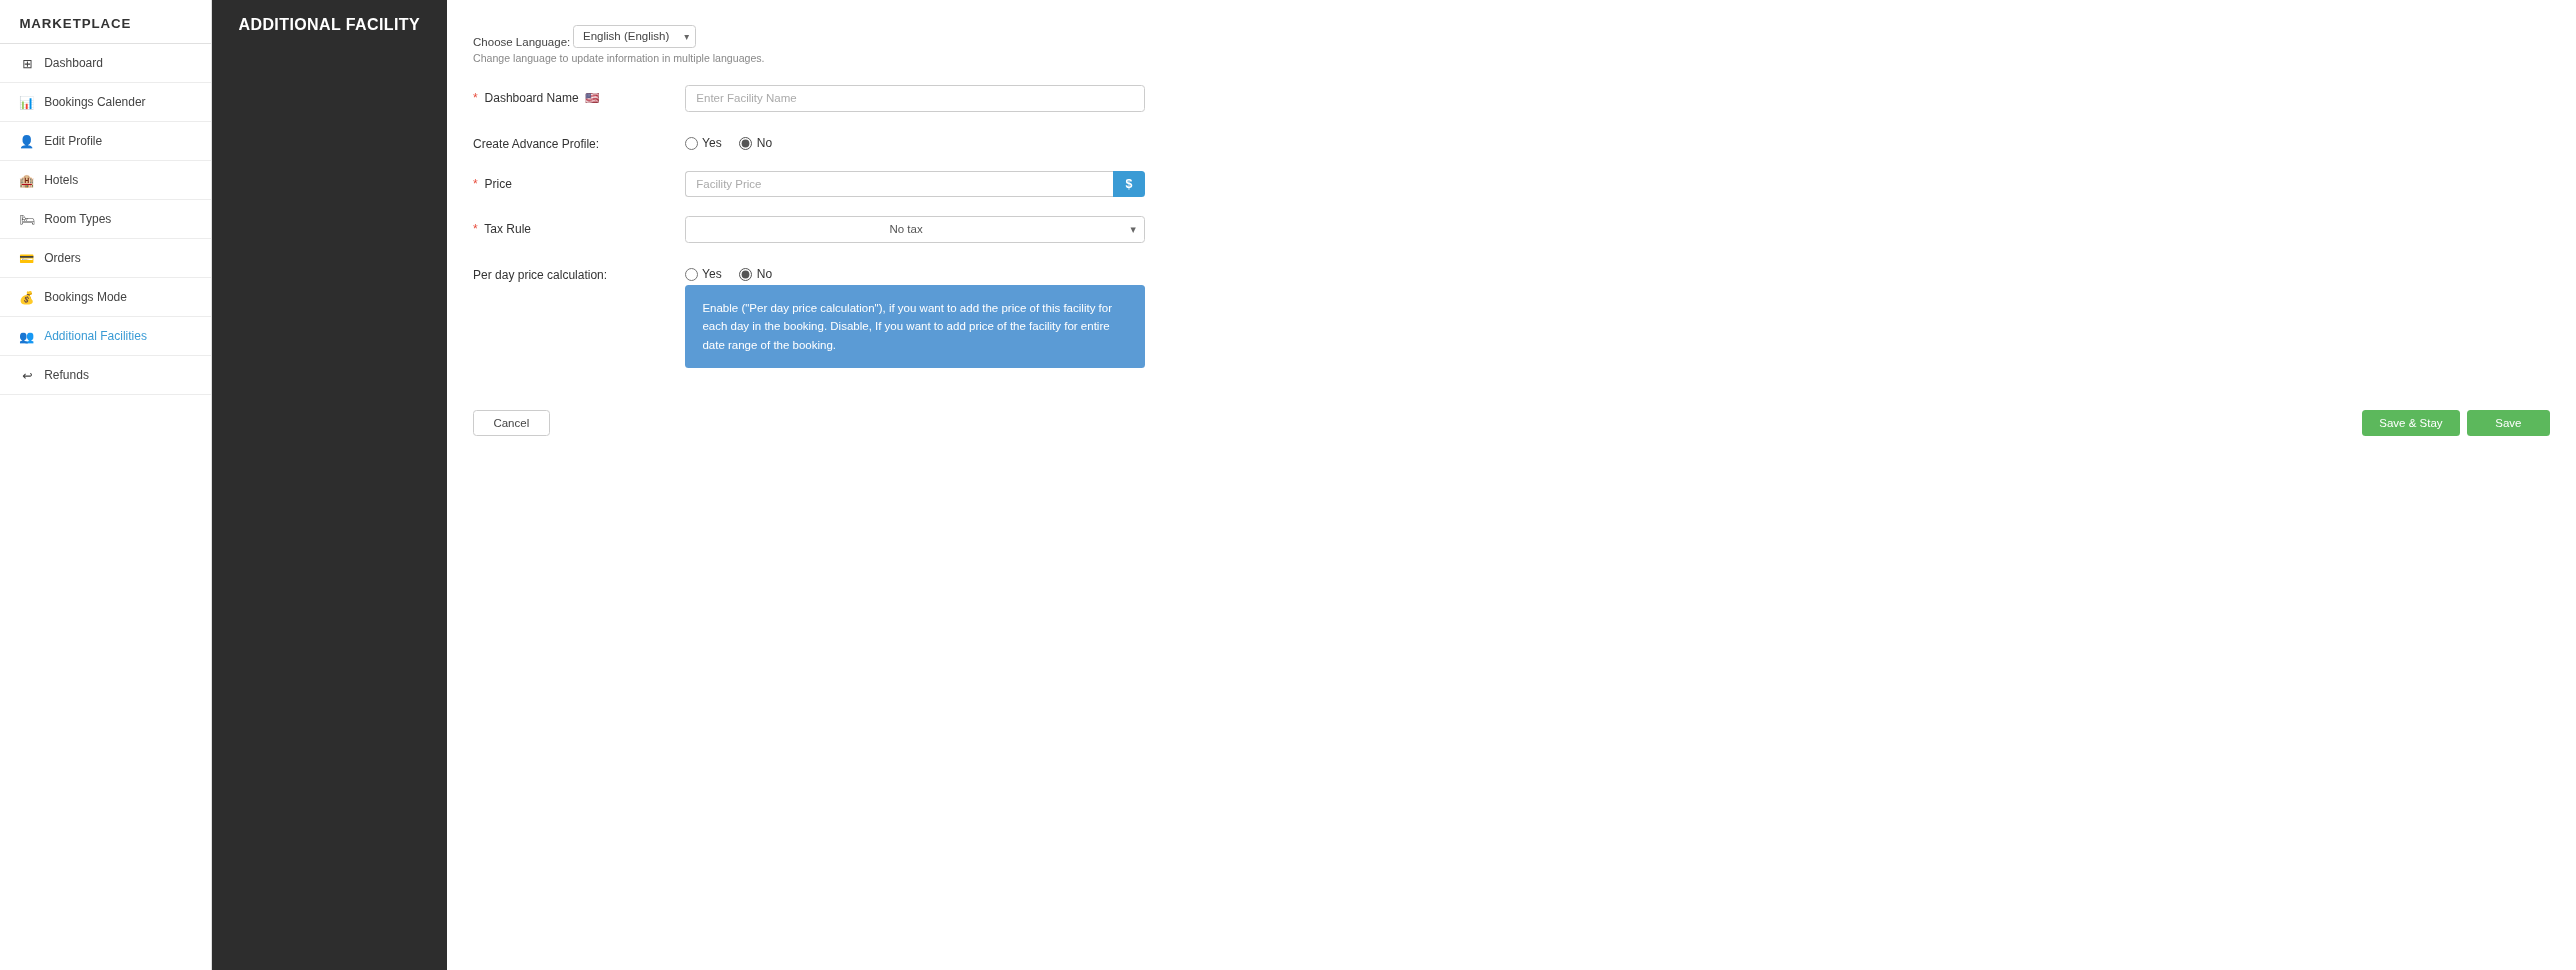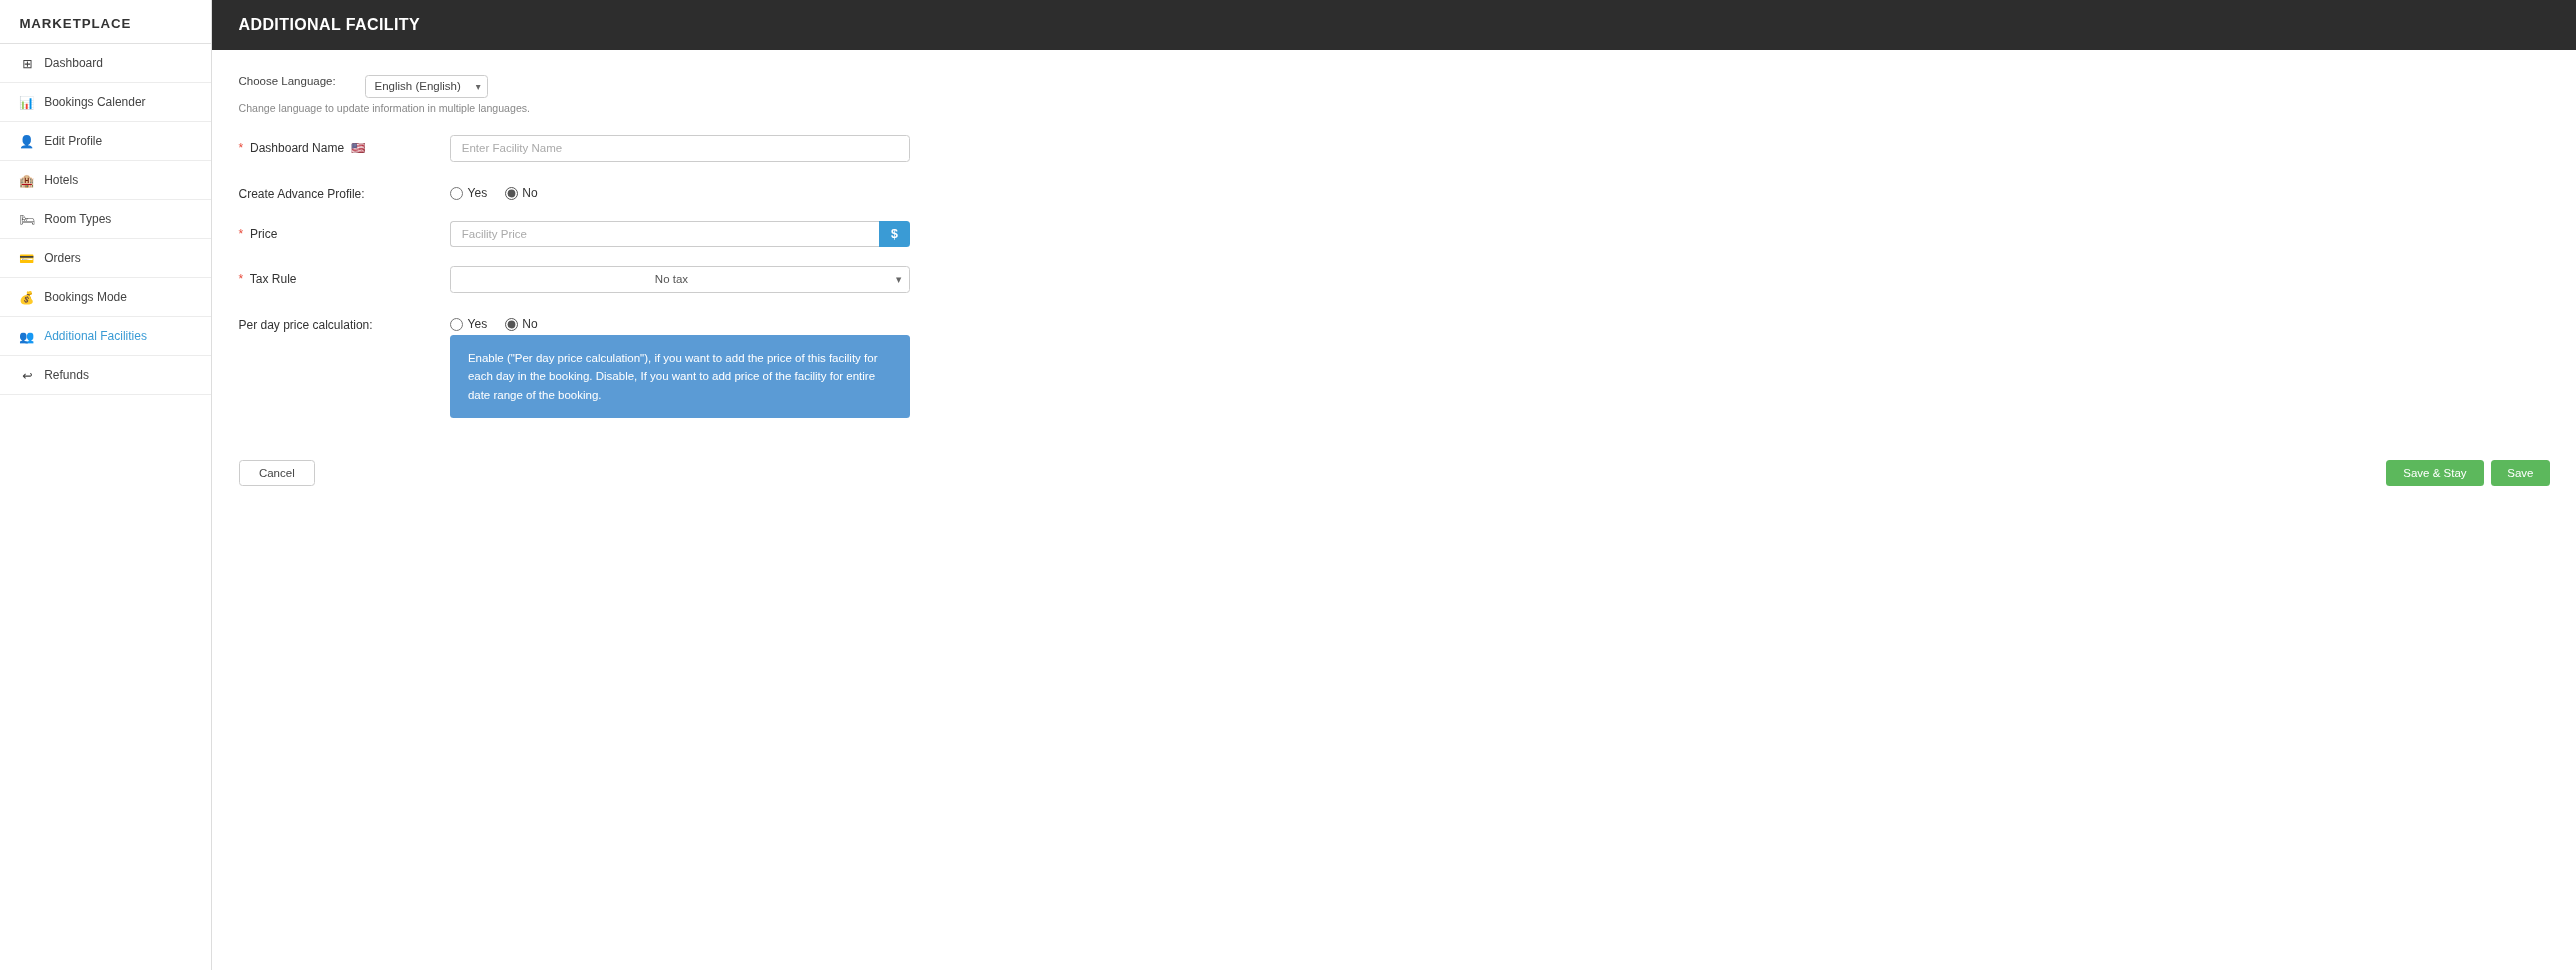--- a/index.html
+++ b/index.html
@@ -33,43 +33,43 @@
       gap: 8.8px;
       text-decoration: none;
     }
     .sidebar-item.active { color: #3a9bd5; }
     .sidebar-item .icon { width: 16px; text-align: center; font-size: 12.4px; }
 
     
     .main {
       flex: 1;
       display: flex;
-      flex-direction: column;
+      flex-direction: row;
       overflow-y: auto;
     }
     .page-header {
       background: #2d2d2d;
       color: #fff;
       padding: 16px 26.5px;
       font-size: 16px;
       font-weight: 600;
       letter-spacing: 0.4px;
     }
     .content-area {
       background: #fff;
       margin: 0;
       padding: 25px 26.5px 26.5px 26.5px;
       flex: 1;
     }
 
     
     .lang-row {
       display: flex;
-      align-items: flex-start;
-      gap: 29px;
+      align-items: flex-end;
+      gap: 3px;
       margin-bottom: 4.4px;
     }
     .lang-label { font-size: 11.5px; color: #444; font-weight: 500; }
     .lang-select {
       border: 0.9px solid #ccc;
       border-radius: 3.5px;
       padding: 4.4px 25px 4.4px 8.8px;
       font-size: 11.5px;
       color: #444;
       background: #fff;
@@ -211,21 +211,21 @@
       padding: 7px 17.7px;
       border-radius: 3.5px;
       font-size: 11.5px;
       cursor: pointer;
       font-weight: 500;
     }
     .btn-save {
       background: #5cb85c;
       color: #fff;
       border: none;
-      padding: 7px 16px;
+      padding: 7px 28px;
       border-radius: 3.5px;
       font-size: 11.5px;
       cursor: pointer;
       font-weight: 500;
     }
 
     
     .flag { font-size: 11.5px; margin-left: 3.5px; }
   </style>
 </head>

